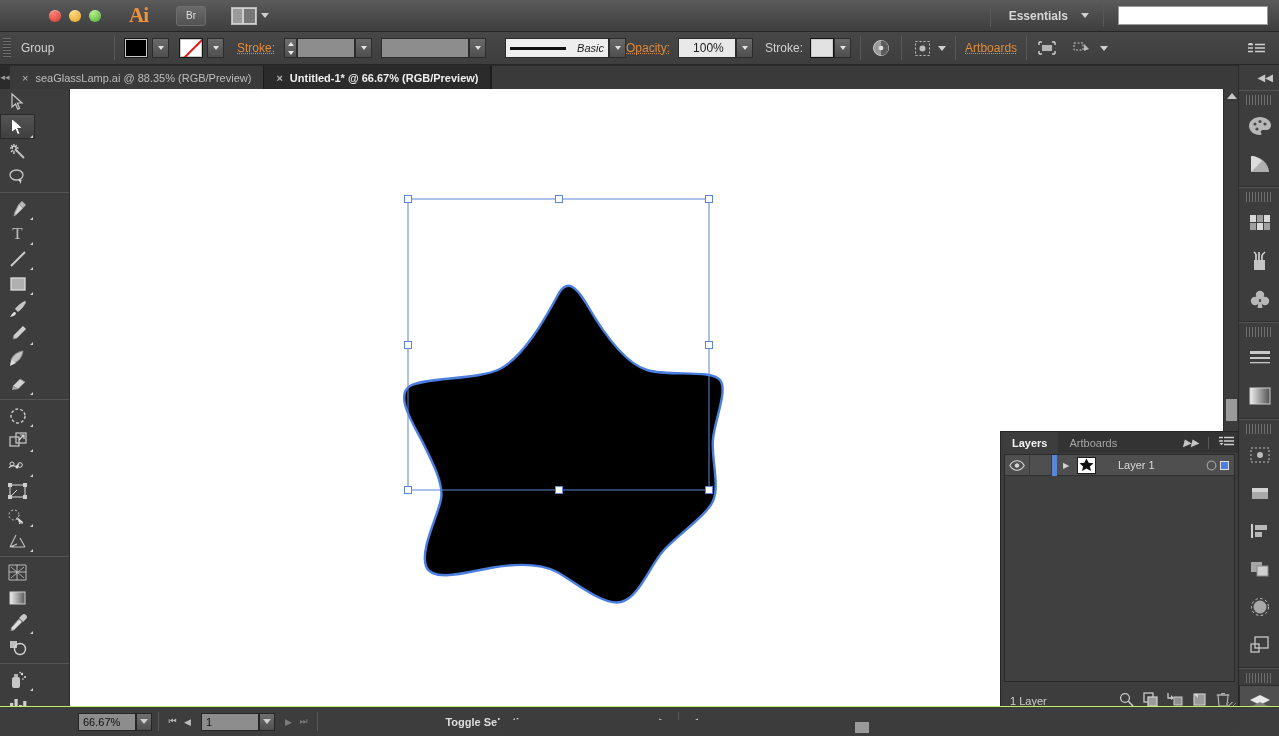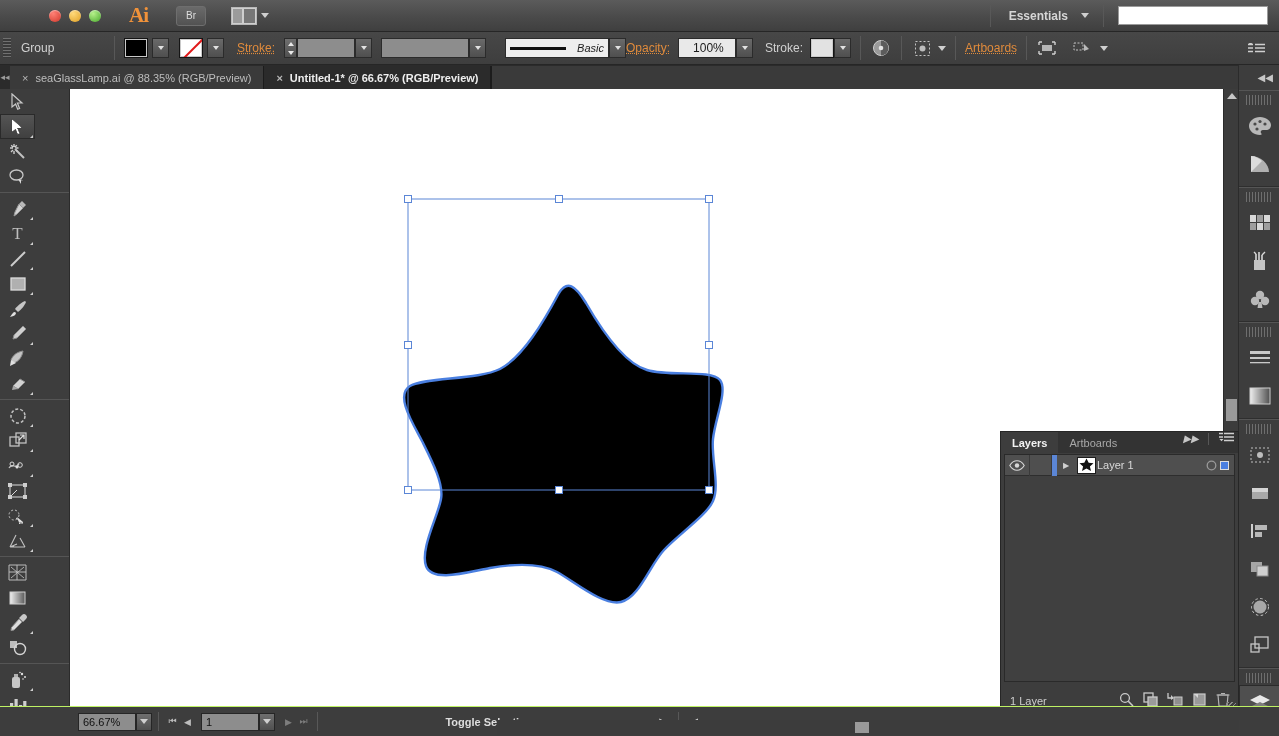--- a/index.html
+++ b/index.html
@@ -107,36 +107,36 @@
   .dockhdr { height:25px; display:flex; align-items:center; justify-content:flex-end; padding-right:6px; }
   .dk-grip { height:10px; width:26px; margin:4px auto 2px;
     background:repeating-linear-gradient(to right,#6e6e6e 0 1px,#3d3d3d 1px 3px); }
   .dgroup { border-top:1px solid #555; border-bottom:1px solid #2e2e2e; padding-bottom:3px; }
   .dicon { width:41px; height:38px; display:flex; align-items:center; justify-content:center; }
   .dicon.active { background:#4f4f4f; box-shadow:inset 0 0 0 1px #2b2b2b; }
 
   
   #layers { position:absolute; left:1000px; top:431px; width:239px; height:284px;
     background:#3d3d3d; border:1px solid #262626; }
-  .lp-tabs { height:21px; background:#333; display:flex; position:relative; }
+  .lp-tabs { height:21px; background:#333; display:flex; align-items:center; position:relative; }
   .lp-tab { height:21px; padding:0 11px; font-size:11px; display:flex; align-items:center; }
   .lp-tab.on { background:#3d3d3d; color:#f2f2f2; font-weight:bold; }
   .lp-tab.off { color:#a8a8a8; }
   .lp-tr { position:absolute; right:4px; display:flex; align-items:center; gap:7px; color:#c6c6c6; font-size:10px; }
   .lp-body { background:#404040; margin:1px 3px 0 3px; height:228px; border:1px solid #2a2a2a; }
   .lrow { height:21px; background:#4f4f4f; display:flex; align-items:center;
     border-bottom:1px solid #2e2e2e; position:relative; }
   .lc { height:21px; display:flex; align-items:center; justify-content:center; }
   .lc.eye { width:25px; border-right:1px solid #3a3a3a; }
   .lc.lock { width:22px; border-right:1px solid #3a3a3a; }
   .lc.selbar { width:5px; background:#5b86d6; }
   .lc.arrow { width:18px; }
   .lthumb { width:19px; height:17px; background:#fff; border:1px solid #1d1d1d; margin-left:2px;
     display:flex; align-items:center; justify-content:center; }
-  .lname { flex:1; color:#dadada; font-size:11px; padding-left:1px; }
+  .lname { flex:1; color:#dadada; font-size:11px; padding-left:22px; }
   .ltarget { width:17px; height:21px; display:flex; align-items:center; justify-content:center; }
   .lsel { width:9px; height:9px; background:#4a7fe0; border:1px solid #dedede; margin-right:5px; }
   .lp-foot { height:22px; display:flex; align-items:center; padding:0 4px; position:absolute;
     bottom:2px; left:0; width:239px; }
   .lp-foot .cnt { color:#cfcfcf; font-size:11px; padding-left:5px; }
   .lp-foot .ficons { margin-left:auto; display:flex; align-items:center; gap:9px; padding-right:6px; }
   .resizer { width:10px;height:10px; position:absolute; right:2px; bottom:2px;
     background:repeating-linear-gradient(-45deg,#8a8a8a 0 1px,transparent 1px 3px); }
 
   

